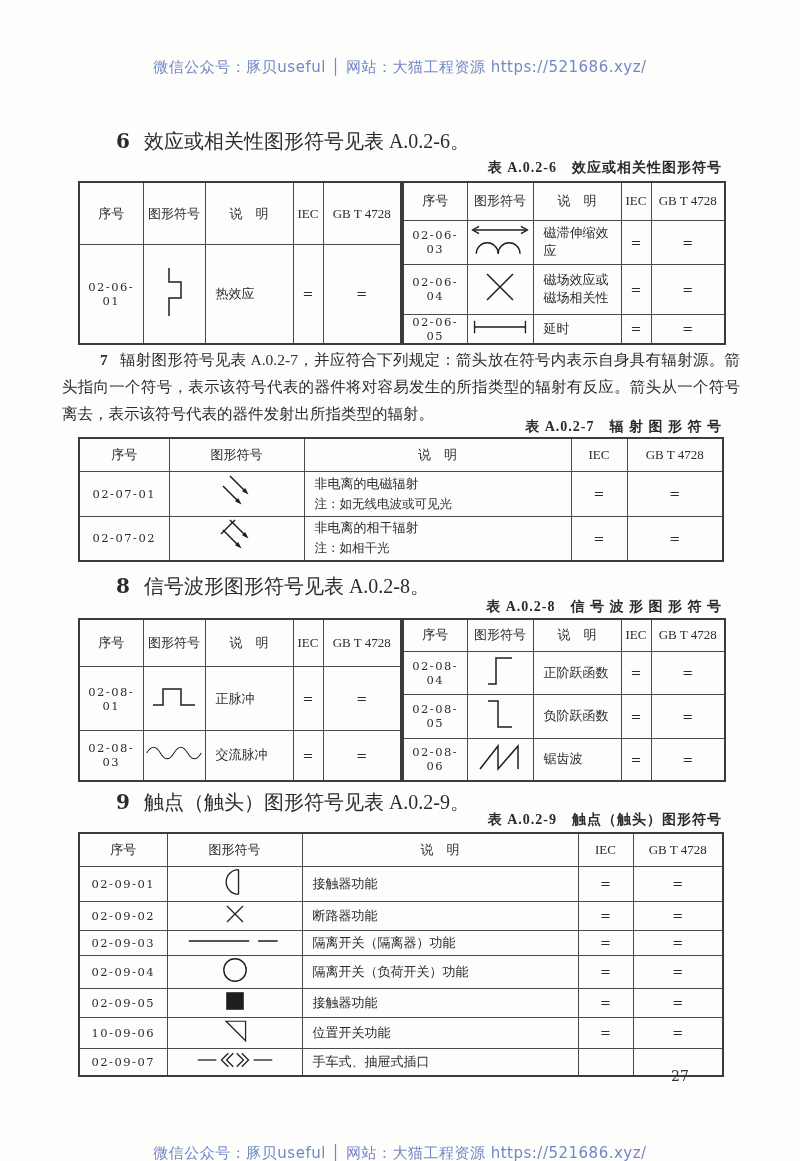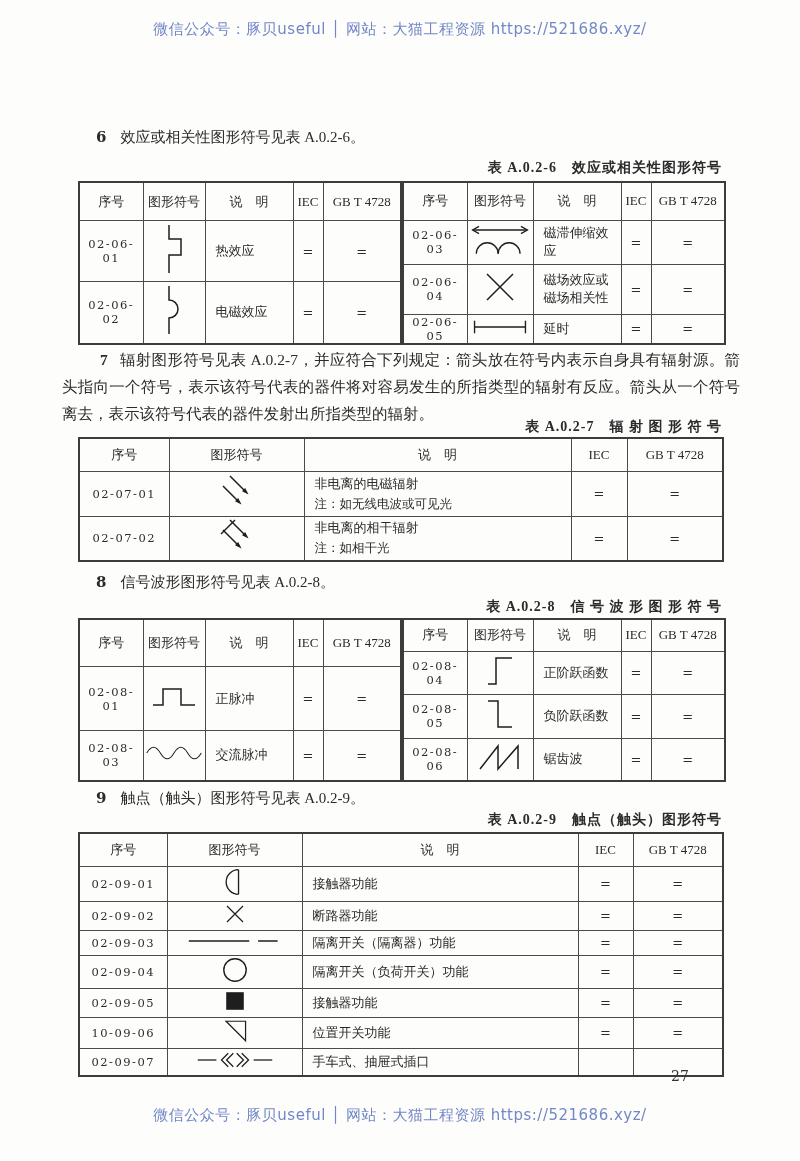--- a/index.html
+++ b/index.html
@@ -5,25 +5,25 @@
   html,body{margin:0;padding:0;background:#e8e8e8;}
   .page{
     position:relative;width:800px;height:1161px;margin:0 auto;
     background:#fdfdfc;overflow:hidden;
     font-family:"Liberation Serif","DejaVu Serif",serif;
     color:#2b2b2b;
   }
   .banner{
     position:absolute;left:0;width:800px;text-align:center;
     font-family:"DejaVu Sans","Liberation Sans",sans-serif;
-    font-size:15px;letter-spacing:.5px;color:#7287c6;
+    font-size:15px;letter-spacing:.5px;color:#7287c6;margin-top:38px;
   }
   .banner.top{top:20px;}
   .banner.bottom{top:1106px;}
-  .heading{position:absolute;left:96px;font-size:15px;}
+  .heading{position:absolute;left:116px;font-size:20px;}
   .heading b{margin-right:14px;font-family:"DejaVu Serif",serif;}
   .para{
     position:absolute;left:62px;width:678px;font-size:15.5px;line-height:27px;
     text-align:justify;text-indent:38px;
   }
   .para b{margin-right:12px;}
   .caption{
     position:absolute;left:78px;width:644px;text-align:right;
     font-weight:bold;font-size:14px;letter-spacing:1px;
   }
@@ -79,31 +79,20 @@
         <td class="seq">02-06-01</td>
         <td>
           <svg class="sym" width="30" height="52" viewBox="0 0 30 52">
                 <path d="M10 2 V16 H22 V32 H10 V50"></path>
               </svg>
         </td>
         <td class="desc left">热效应</td>
         <td class="eq">=</td>
         <td class="eq">=</td>
       </tr>
-      <tr style="height:61px">
-        <td class="seq">02-06-02</td>
-        <td>
-          <svg class="sym" width="30" height="52" viewBox="0 0 30 52">
-                <path d="M10 2 V16 A9 9 0 0 1 10 34 V50"></path>
-              </svg>
-        </td>
-        <td class="desc left">电磁效应</td>
-        <td class="eq">=</td>
-        <td class="eq">=</td>
-      </tr>
     </tbody>
       </table>
     <table style="width:322px">
       <colgroup>
           <col style="width:64px">
           <col style="width:66px">
           <col style="width:88px">
           <col style="width:30px">
           <col style="width:74px">
         </colgroup>

